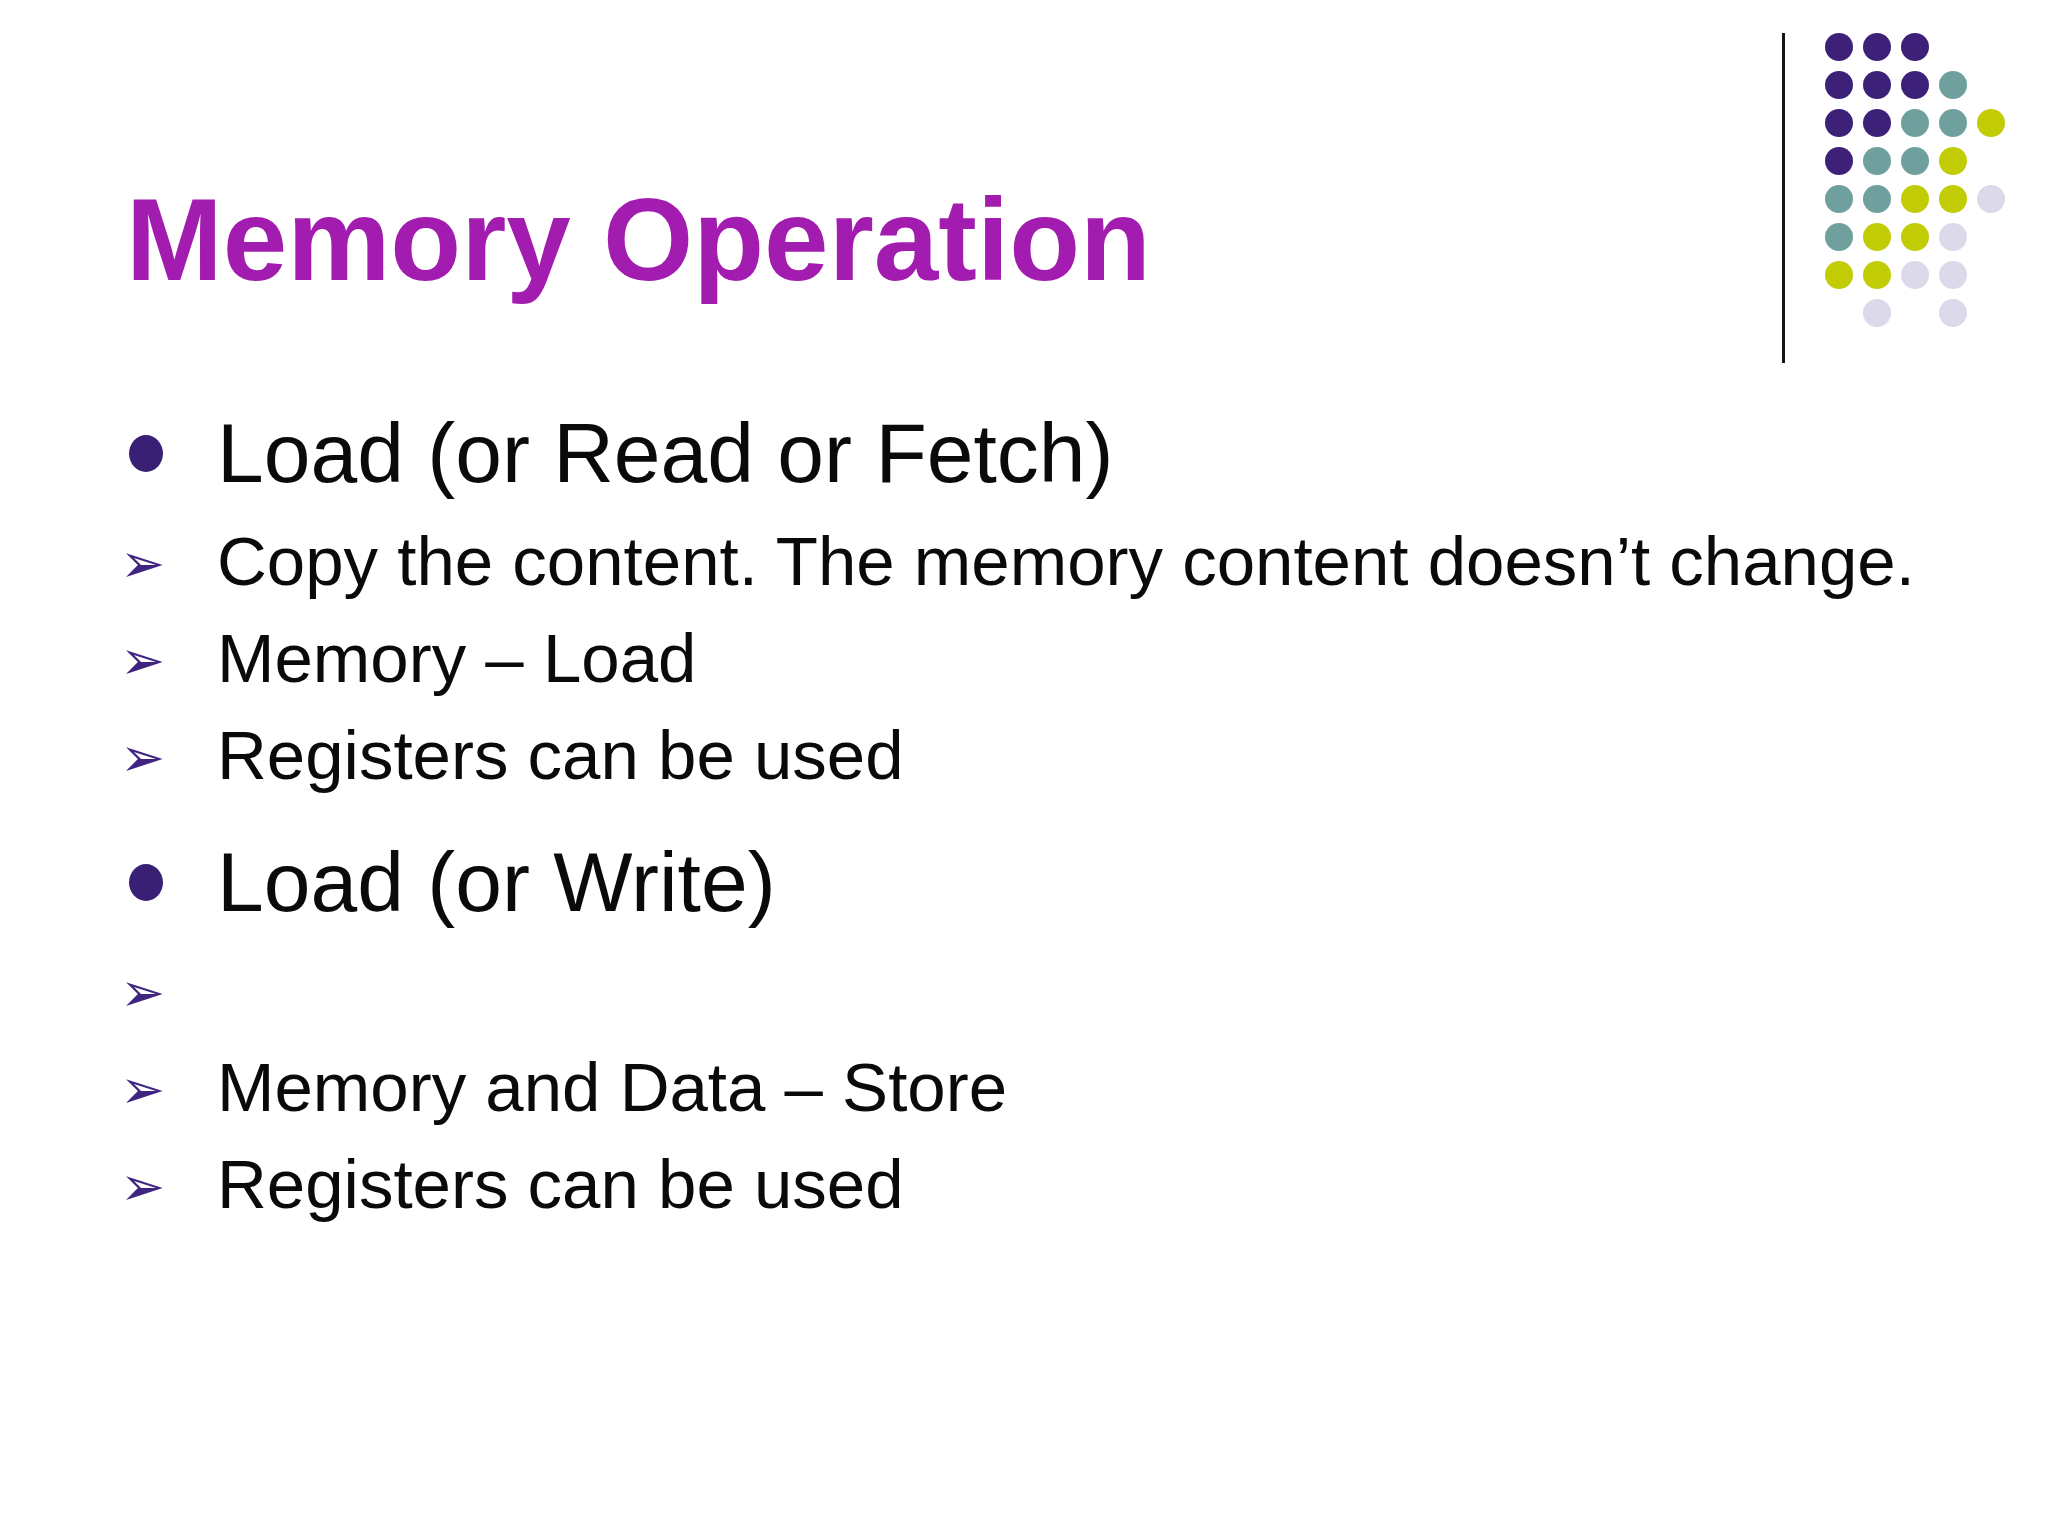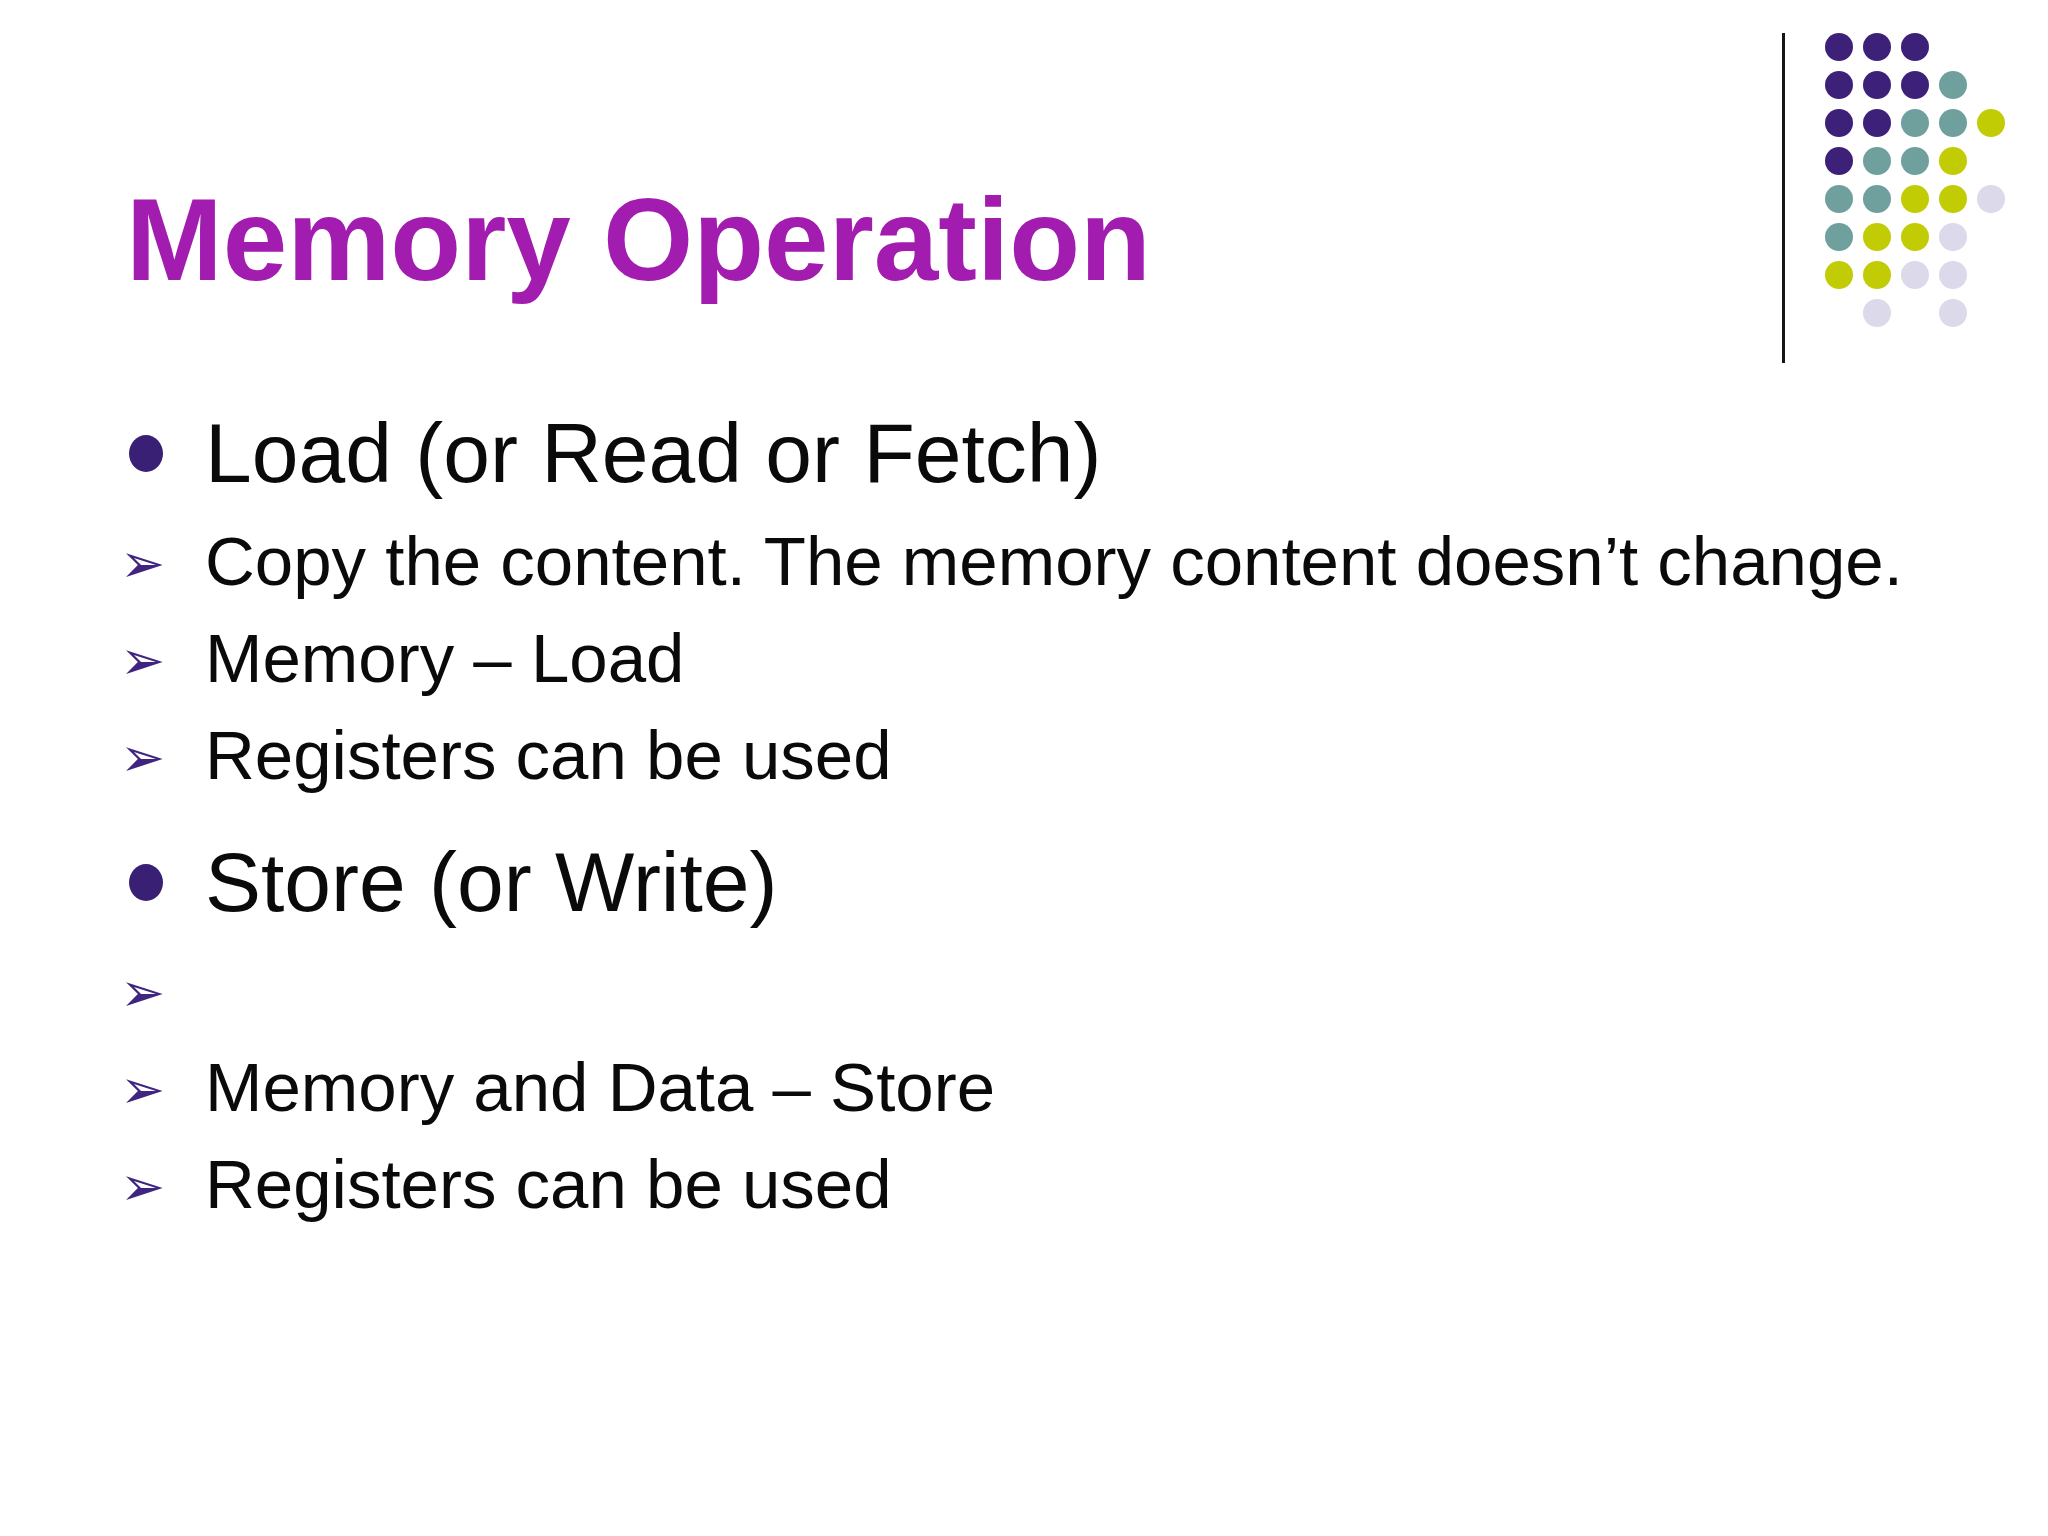--- a/index.html
+++ b/index.html
@@ -30,20 +30,21 @@
     position: absolute;
     left: 118px;
     top: 393px;
     right: 30px;
   }
   .row {
     display: flex;
     align-items: center;
     white-space: nowrap;
     color: #0a0a0a;
+    gap: 12px;
   }
   .row.l1 { height: 120px; font-size: 84px; }
   .row.l1 + .row.l1, .row.l2 + .row.l1 { margin-top: 18px; }
   .row.l2 { height: 97px; font-size: 69px; }
   .bullet-box {
     flex: 0 0 87px;
     width: 87px;
     display: flex;
     align-items: center;
     align-self: center;
@@ -165,21 +166,21 @@
       <span class="bullet-box">
           <span class="bullet-arrow">➢</span>
         </span>
       <span class="text">Registers can be used</span>
     </div>
 
     <div class="row l1">
       <span class="bullet-box">
           <span class="bullet-dot"></span>
         </span>
-      <span class="text">Store (or Write)</span>
+      <span class="text">Load (or Write)</span>
     </div>
 
     <div class="row l2">
       <span class="bullet-box">
           <span class="bullet-arrow">➢</span>
         </span>
     </div>
 
     <div class="row l2">
       <span class="bullet-box">

